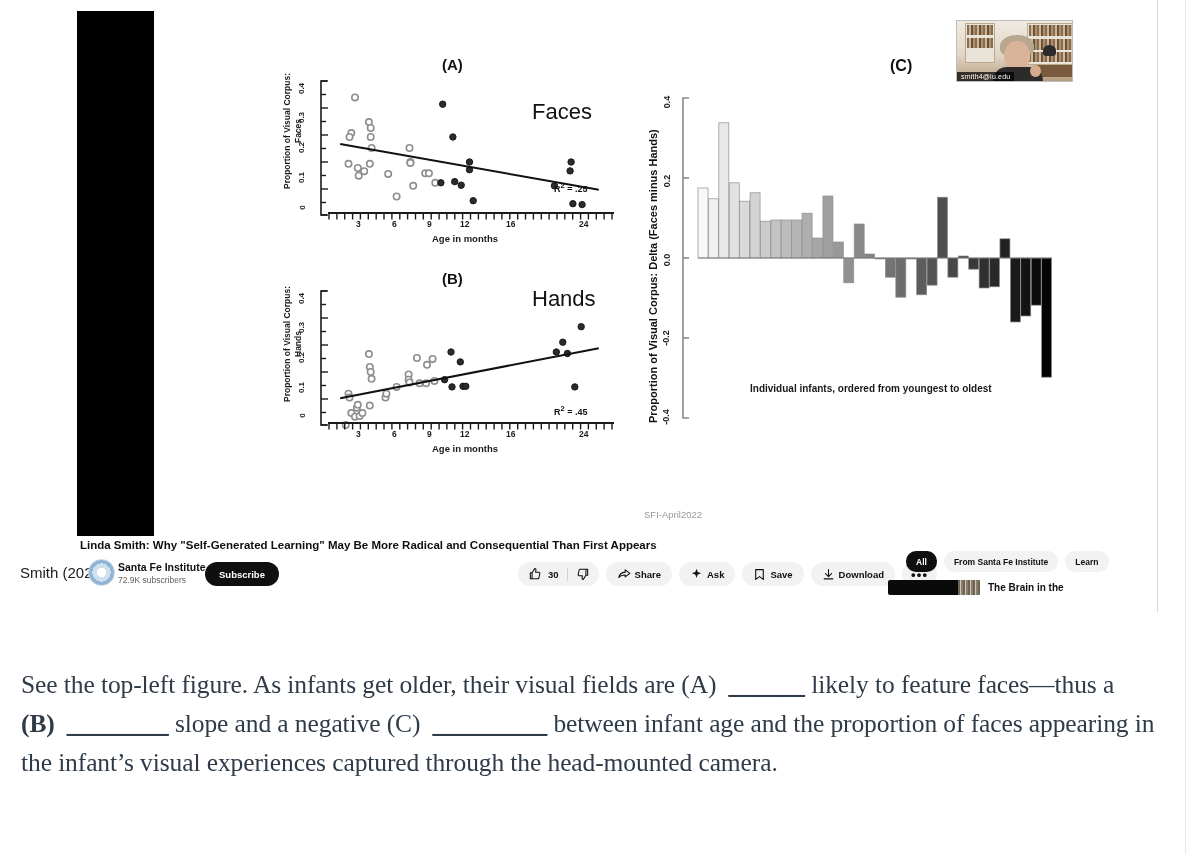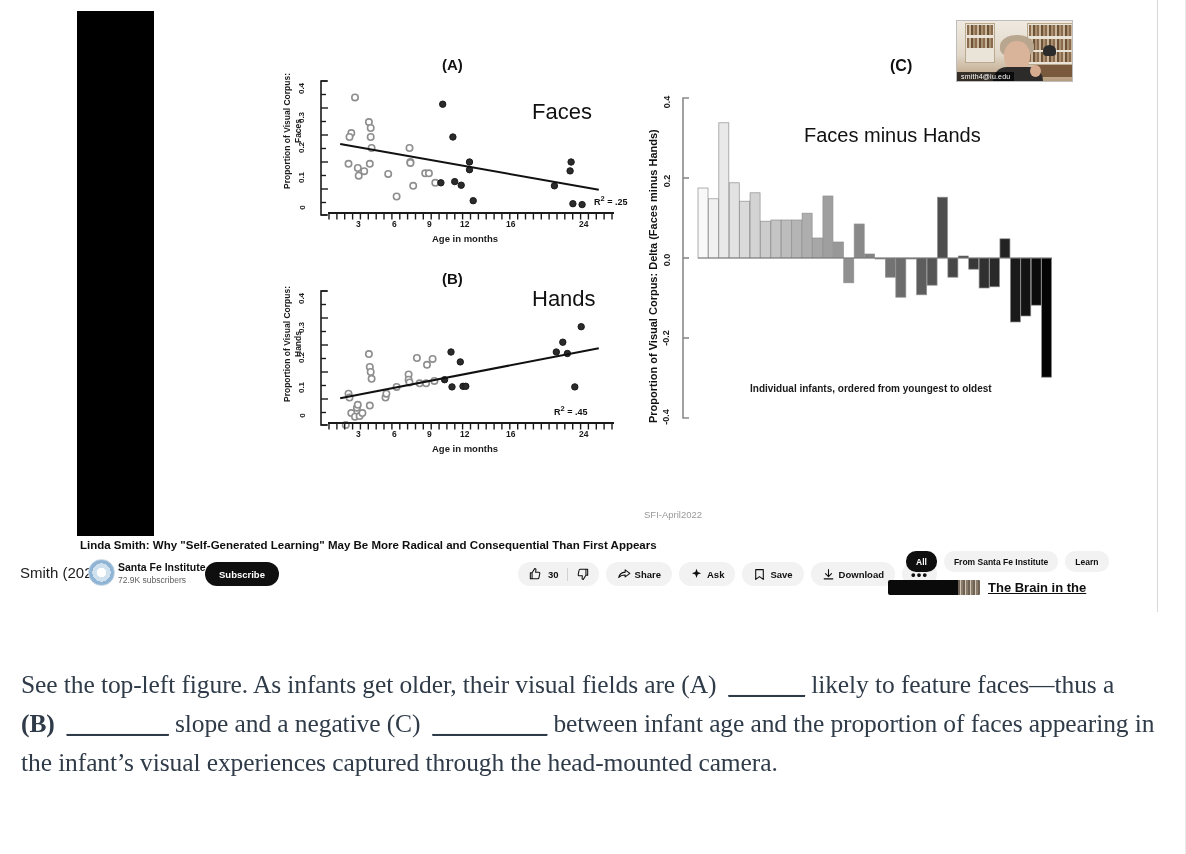--- a/index.html
+++ b/index.html
@@ -230,23 +230,22 @@
   .rec-thumb {
     width: 92px; height: 15px; border-radius: 2px;
     background: #0a0a0a; flex: none; position: relative; overflow: hidden;
   }
   .rec-thumb .bldg {
     position:absolute; right:0; top:0; width:22px; height:15px;
     background: repeating-linear-gradient(90deg,#6e6256 0 2px,#cfc6b6 2px 3px,#8a7d6c 3px 5px);
   }
   .rec-title {
     font-family: "Liberation Sans", sans-serif;
-    font-size: 13px; font-weight: bold; color: #0f0f0f;
+    font-size: 10px; font-weight: bold; color: #0f0f0f;
     white-space: nowrap;
-    text-decoration: underline;
   }
 
   
   #question {
     position: absolute; left: 21px; top: 665px;
     width: 1135px;
     font-family: "Liberation Serif", "Liberation Sans", serif;
     font-size: 25.5px; line-height: 39px;
     color: #2f3b48;
     letter-spacing: -0.1px;
@@ -374,21 +373,21 @@
           <line x1="286.0" y1="2" x2="286.0" y2="8.5" stroke="#1a1a1a" stroke-width="1.4"></line>
         </svg>
 
       <div class="xtick" style="left:202px;top:208px;">3</div>
       <div class="xtick" style="left:238px;top:208px;">6</div>
       <div class="xtick" style="left:273px;top:208px;">9</div>
       <div class="xtick" style="left:306px;top:208px;">12</div>
       <div class="xtick" style="left:352px;top:208px;">16</div>
       <div class="xtick" style="left:425px;top:208px;">24</div>
       <div class="xlab" style="left:278px;top:222px;">Age in months</div>
-      <div class="r2" style="left:400px;top:183px;margin-left:40px;">R<sup>2</sup> = .25</div>
+      <div class="r2" style="left:400px;top:170px;">R<sup>2</sup> = .25</div>
 
       <div class="panel-tag" style="left:288px;top:259px;">(B)</div>
       <div class="panel-name" style="left:378px;top:275px;">Hands</div>
       <div class="ylab" style="left:128px;top:398px;width:130px;">Proportion of Visual Corpus:<br>Hands</div>
 
       <div class="ytick" style="left:142px;top:283px;">0.4</div>
       <div class="ytick" style="left:142px;top:312px;">0.3</div>
       <div class="ytick" style="left:142px;top:342px;">0.2</div>
       <div class="ytick" style="left:142px;top:372px;">0.1</div>
       <div class="ytick" style="left:146px;top:400px;">0</div>
@@ -495,21 +494,20 @@
       <div class="xtick" style="left:202px;top:418px;">3</div>
       <div class="xtick" style="left:238px;top:418px;">6</div>
       <div class="xtick" style="left:273px;top:418px;">9</div>
       <div class="xtick" style="left:306px;top:418px;">12</div>
       <div class="xtick" style="left:352px;top:418px;">16</div>
       <div class="xtick" style="left:425px;top:418px;">24</div>
       <div class="xlab" style="left:278px;top:432px;">Age in months</div>
       <div class="r2" style="left:400px;top:393px;">R<sup>2</sup> = .45</div>
 
       <div class="panel-tag" style="left:736px;top:46px;font-size:16px;">(C)</div>
-      <div class="c-title" style="left:650px;top:113px;">Faces minus Hands</div>
       <div class="c-ylab" style="left:493px;top:412px;">Proportion of Visual Corpus: Delta (Faces minus Hands)</div>
 
       <div class="c-ytick" style="left:507px;top:86px;">0.4</div>
       <div class="c-ytick" style="left:507px;top:165px;">0.2</div>
       <div class="c-ytick" style="left:507px;top:244px;">0.0</div>
       <div class="c-ytick" style="left:504px;top:322px;">-0.2</div>
       <div class="c-ytick" style="left:504px;top:401px;">-0.4</div>
 
       <svg style="position:absolute;left:521px;top:82px;" width="22" height="330" viewBox="0 0 22 330">
         <path d="M14 5 L8 5 L8 325 L14 325" stroke="#8a8a8a" stroke-width="1.6" fill="none"></path>

